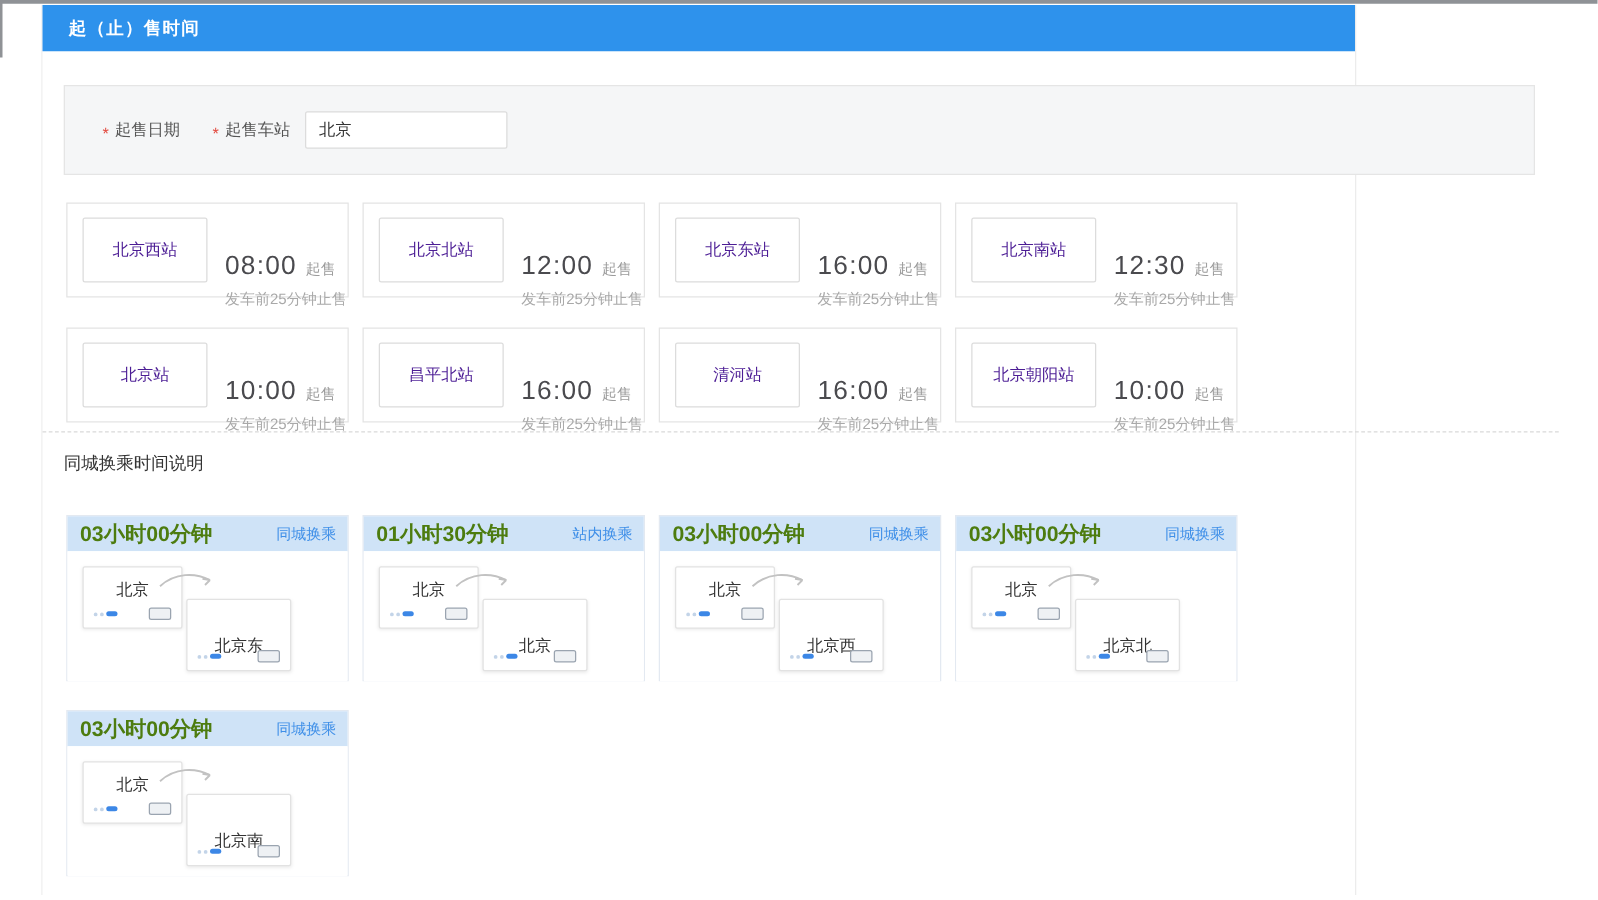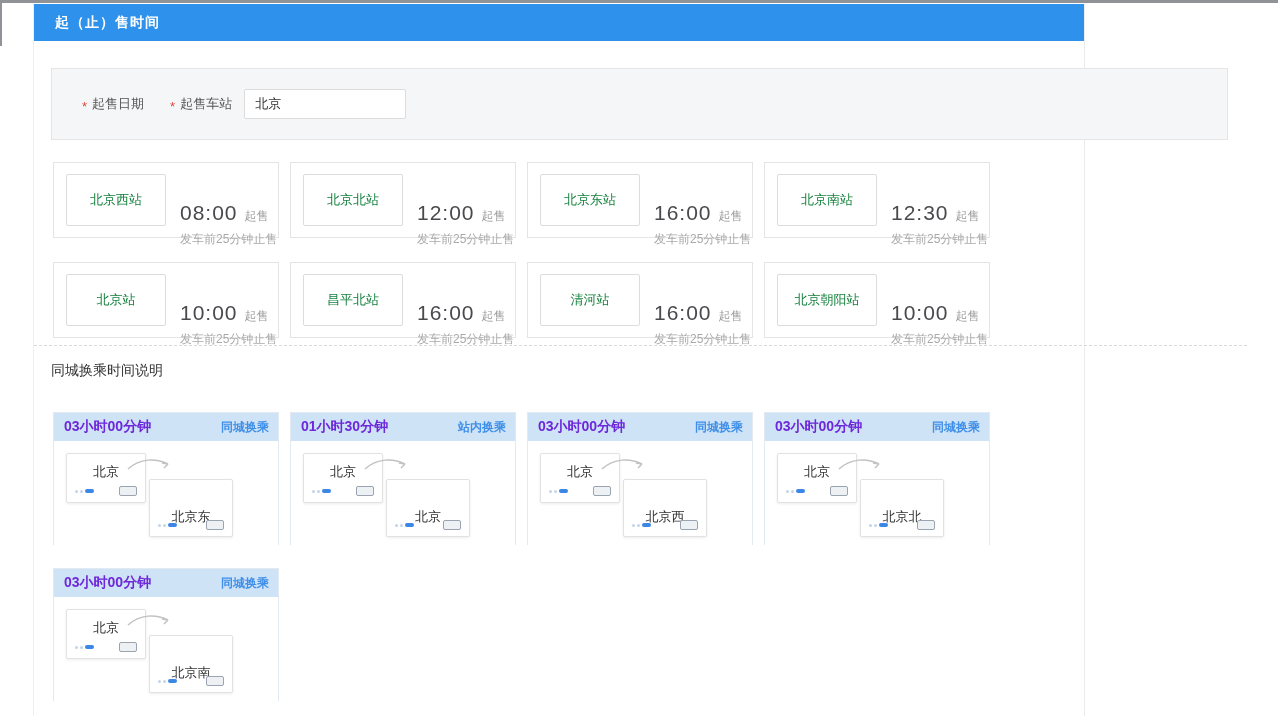--- a/index.html
+++ b/index.html
@@ -20,38 +20,38 @@
   .f-input.date { width:200px; }
   .f-input.stn  { width:162px; margin-left:0; }
   .cal-icon { position:absolute; right:8px; top:7px; width:15px; height:15px; opacity:.75; }
   .gap2 { margin-left:14px; }
 
   .station-grid { position:absolute; left:19px; top:158px; width:940px;
     display:grid; grid-template-columns:repeat(4,226px); column-gap:11px; row-gap:24px; }
   .s-card { height:76px; border:1px solid #e4e4e4; background:#fff; display:flex;
     align-items:center; padding-left:12px; }
   .s-name { width:100px; height:52px; border:1px solid #dcdcdc; background:#fff;
-    font-size:13px; color:#15803d; display:flex; align-items:center; justify-content:center;
+    font-size:13px; color:#4c1d95; display:flex; align-items:center; justify-content:center;
     margin-right:14px; border-radius:2px; }
   .s-right { display:flex; flex-direction:column;margin-top:48px; }
   .s-timeline { display:flex; align-items:baseline; }
   .s-time { font-size:21px; color:#4a4a4e; letter-spacing:1px; }
   .s-suffix { font-size:12px; color:#9b9b9b; margin-left:7px; }
   .s-note { font-size:12px; color:#a9a9a9; margin-top:6px; }
 
   .dashed-sep { position:absolute; left:0; top:341px; width:1213px; border-top:1px dashed #d9d9d9; }
   .section-title { position:absolute; left:17px; top:358px; font-size:14px; color:#333; }
 
   .transfer-grid { position:absolute; left:19px; top:408px; width:940px;
     display:grid; grid-template-columns:repeat(4,226px); column-gap:11px; row-gap:23px; }
   .t-card { height:133px; border:1px solid #e3e9f1; background:#fff; }
   .t-head { height:28px; background:#cfe3f7; display:flex; align-items:center;
     justify-content:space-between; padding:0 9px 0 10px; }
-  .t-duration { font-size:14px; font-weight:bold; color:#6d28d9; }
-  .t-type { font-size:12px; font-weight:bold; color:#3f8fe8; cursor:pointer; }
+  .t-duration { font-size:17px; font-weight:bold; color:#4d7c0f; }
+  .t-type { font-size:12px; font-weight:normal; color:#3f8fe8; cursor:pointer; }
   .t-body { position:relative; height:104px; background:#fff; }
   .mini-card { position:absolute; background:#fff; border:1px solid #e2e2e2;
     box-shadow:0 1px 3px rgba(0,0,0,.08); border-radius:2px; }
   .mini-a { left:12px; top:12px; width:80px; height:50px; }
   .mini-b { left:95px; top:38px; width:84px; height:58px; }
   .mini-name { text-align:center; font-size:13px; color:#333; margin-top:9px; }
   .mini-b .mini-name { margin-top:28px; }
   .mini-foot { position:absolute; left:8px; right:8px; bottom:6px; display:flex;
     align-items:center; justify-content:space-between; }
   .dots { display:flex; align-items:center; }

